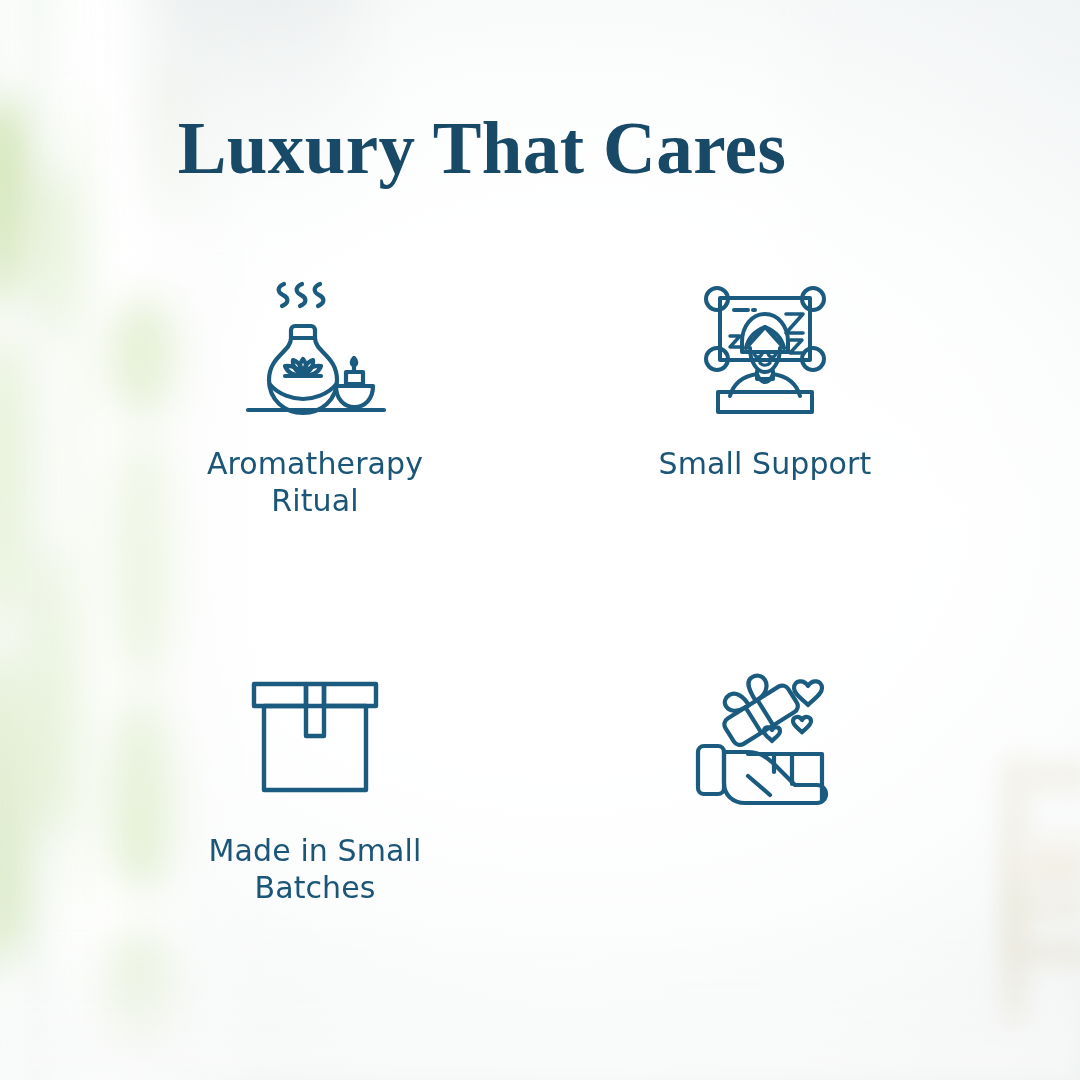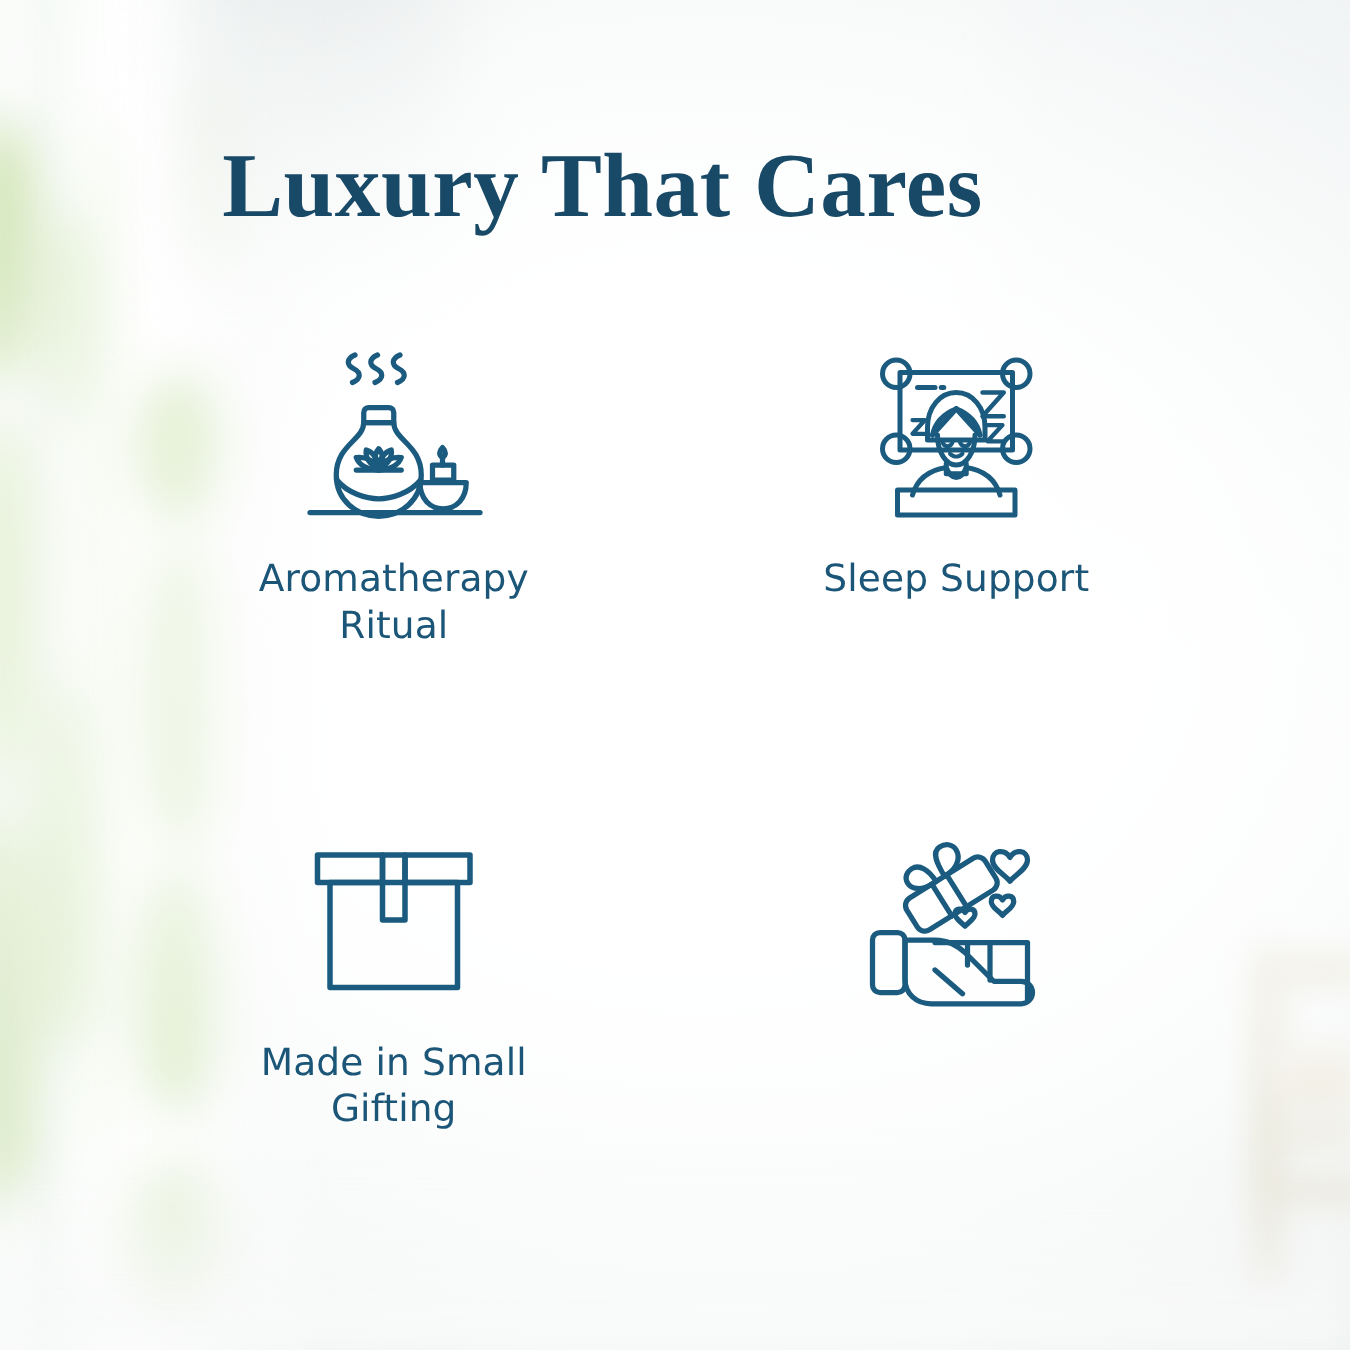--- a/index.html
+++ b/index.html
@@ -268,36 +268,36 @@
 
             <path d="M70 93 c3 3 7 3 10 0" stroke-width="3.2"></path>
 
             <path d="M67 101 v8 h16 v-8"></path>
 
             <path d="M40 126 c4-14 14-20 27-22 c2 5 5 8 8 8 c3 0 6-3 8-8 c13 2 23 8 27 22"></path>
 
             <path d="M28 122 h94 v20 h-94 z"></path>
           </svg>
         </div>
-        <div class="cell-label">Sleep Support</div>
+        <div class="cell-label">Small Support</div>
       </div>
 
       <div class="cell row2">
         <div class="icon-wrap">
           <svg width="150" height="130" viewBox="0 0 150 130" fill="none" stroke="#1a5b7f" stroke-width="4.4" stroke-linecap="round" stroke-linejoin="round">
 
             <path d="M24 34 h102 v84 h-102 z"></path>
 
             <path d="M14 12 h52 v22 h-52 z"></path>
             <path d="M84 12 h52 v22 h-52 z"></path>
 
             <path d="M66 12 h18 v52 h-18 z"></path>
           </svg>
         </div>
-        <div class="cell-label">Made in Small Gifting</div>
+        <div class="cell-label">Made in Small Batches</div>
       </div>
 
       <div class="cell row2">
         <div class="icon-wrap">
           <svg width="158" height="138" viewBox="0 0 158 138" fill="none" stroke="#1a5b7f" stroke-width="4.2" stroke-linecap="round" stroke-linejoin="round">
 
             <g transform="rotate(-32 72 48)">
               <rect x="38" y="34" width="74" height="30" rx="7"></rect>
               <path d="M66 34 v30"></path>
               <path d="M80 34 v30"></path>

